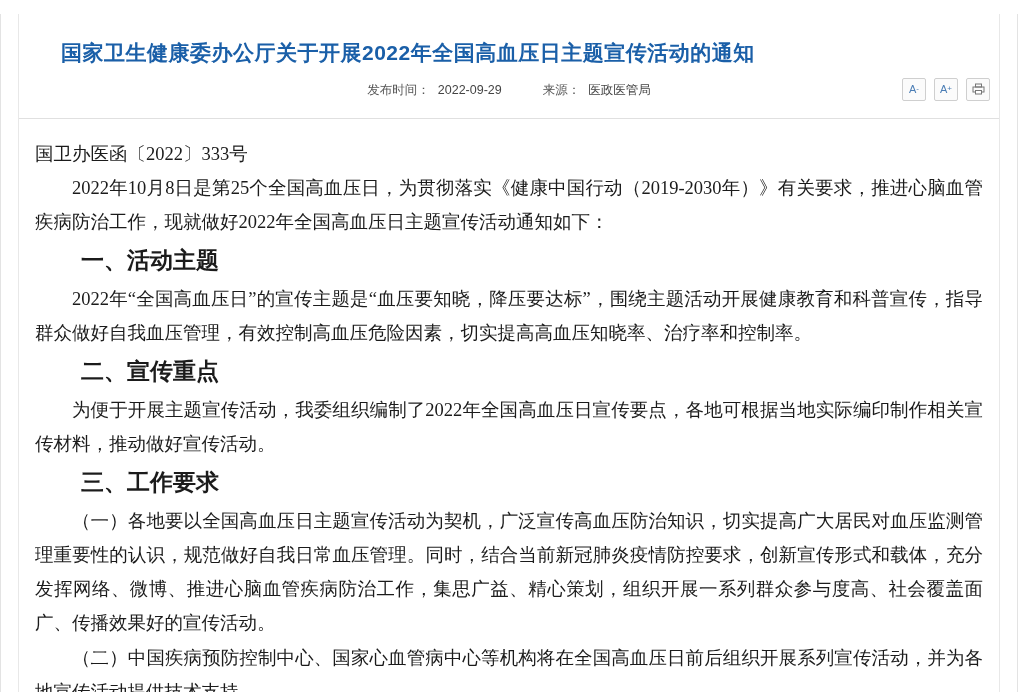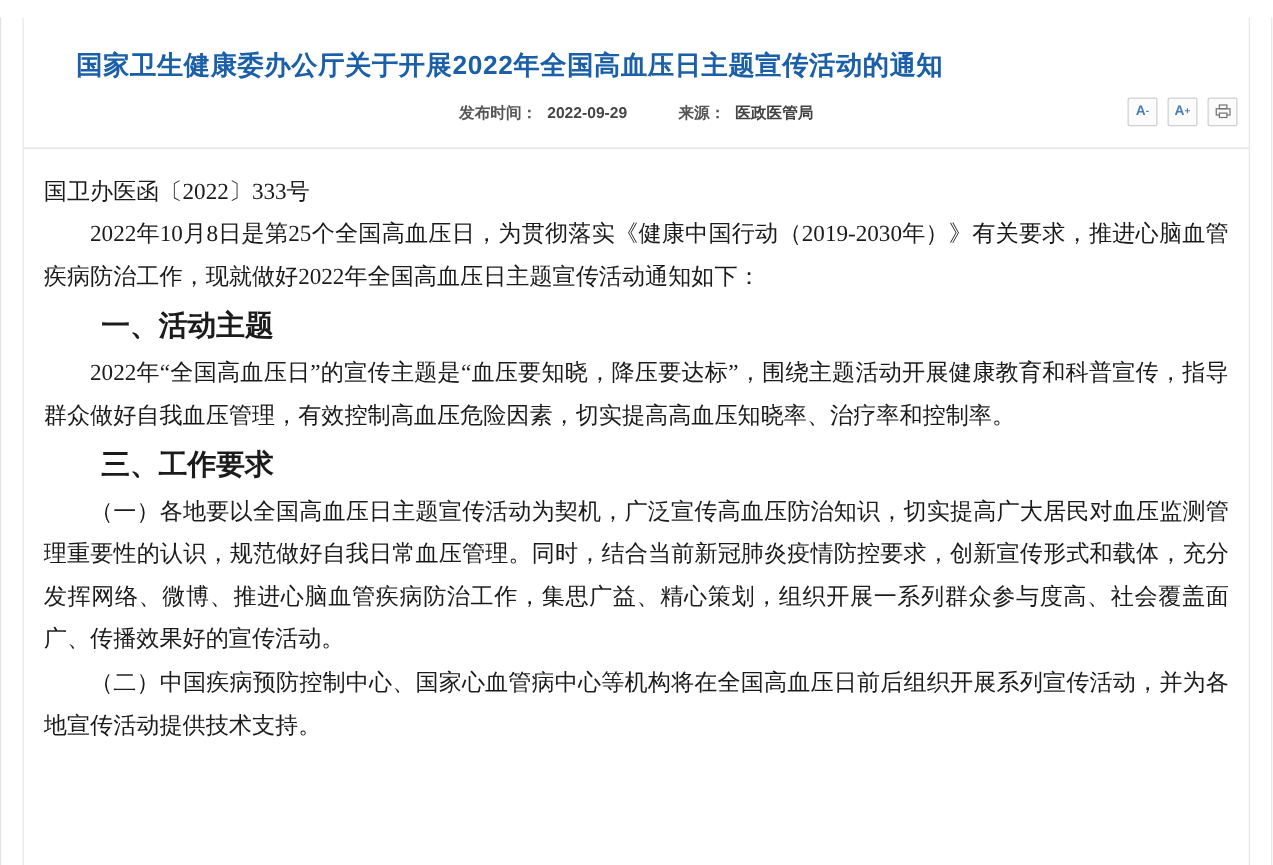--- a/index.html
+++ b/index.html
@@ -38,21 +38,20 @@
     font-size: 21px;
     color: #1a5fa8;
     letter-spacing: 0.5px;
     padding: 24px 60px 0 60px;
     line-height: 1.4;
   }
   .meta-row {
     position: relative;
     margin-top: 8px;
     height: 30px;
-    font-weight: bold;
   }
   .meta-center {
     text-align: center;
     font-family: "Liberation Sans", "DejaVu Sans", sans-serif;
     font-size: 12.5px;
     color: #555555;
   }
   .meta-center span { margin: 0 4px; }
   .meta-center .val { color: #444444; }
   .tool-group {
@@ -156,18 +155,20 @@
 
   <div class="divider"></div>
 
   <div class="content">
     <p class="para doc-number">国卫办医函〔2022〕333号</p>
     <p class="para indent2">2022年10月8日是第25个全国高血压日，为贯彻落实《健康中国行动（2019-2030年）》有关要求，推进心脑血管疾病防治工作，现就做好2022年全国高血压日主题宣传活动通知如下：</p>
 
     <p class="section-head">一、活动主题</p>
     <p class="para indent2">2022年“全国高血压日”的宣传主题是“血压要知晓，降压要达标”，围绕主题活动开展健康教育和科普宣传，指导群众做好自我血压管理，有效控制高血压危险因素，切实提高高血压知晓率、治疗率和控制率。</p>
 
+    <p class="section-head">二、宣传重点</p>
+    <p class="para indent2">为便于开展主题宣传活动，我委组织编制了2022年全国高血压日宣传要点，各地可根据当地实际编印制作相关宣传材料，推动做好宣传活动。</p>
 
     <p class="section-head">三、工作要求</p>
     <p class="para indent2">（一）各地要以全国高血压日主题宣传活动为契机，广泛宣传高血压防治知识，切实提高广大居民对血压监测管理重要性的认识，规范做好自我日常血压管理。同时，结合当前新冠肺炎疫情防控要求，创新宣传形式和载体，充分发挥网络、微博、推进心脑血管疾病防治工作，集思广益、精心策划，组织开展一系列群众参与度高、社会覆盖面广、传播效果好的宣传活动。</p>
     <p class="para indent2">（二）中国疾病预防控制中心、国家心血管病中心等机构将在全国高血压日前后组织开展系列宣传活动，并为各地宣传活动提供技术支持。</p>
   </div>
 </div>
 
 </body></html>

